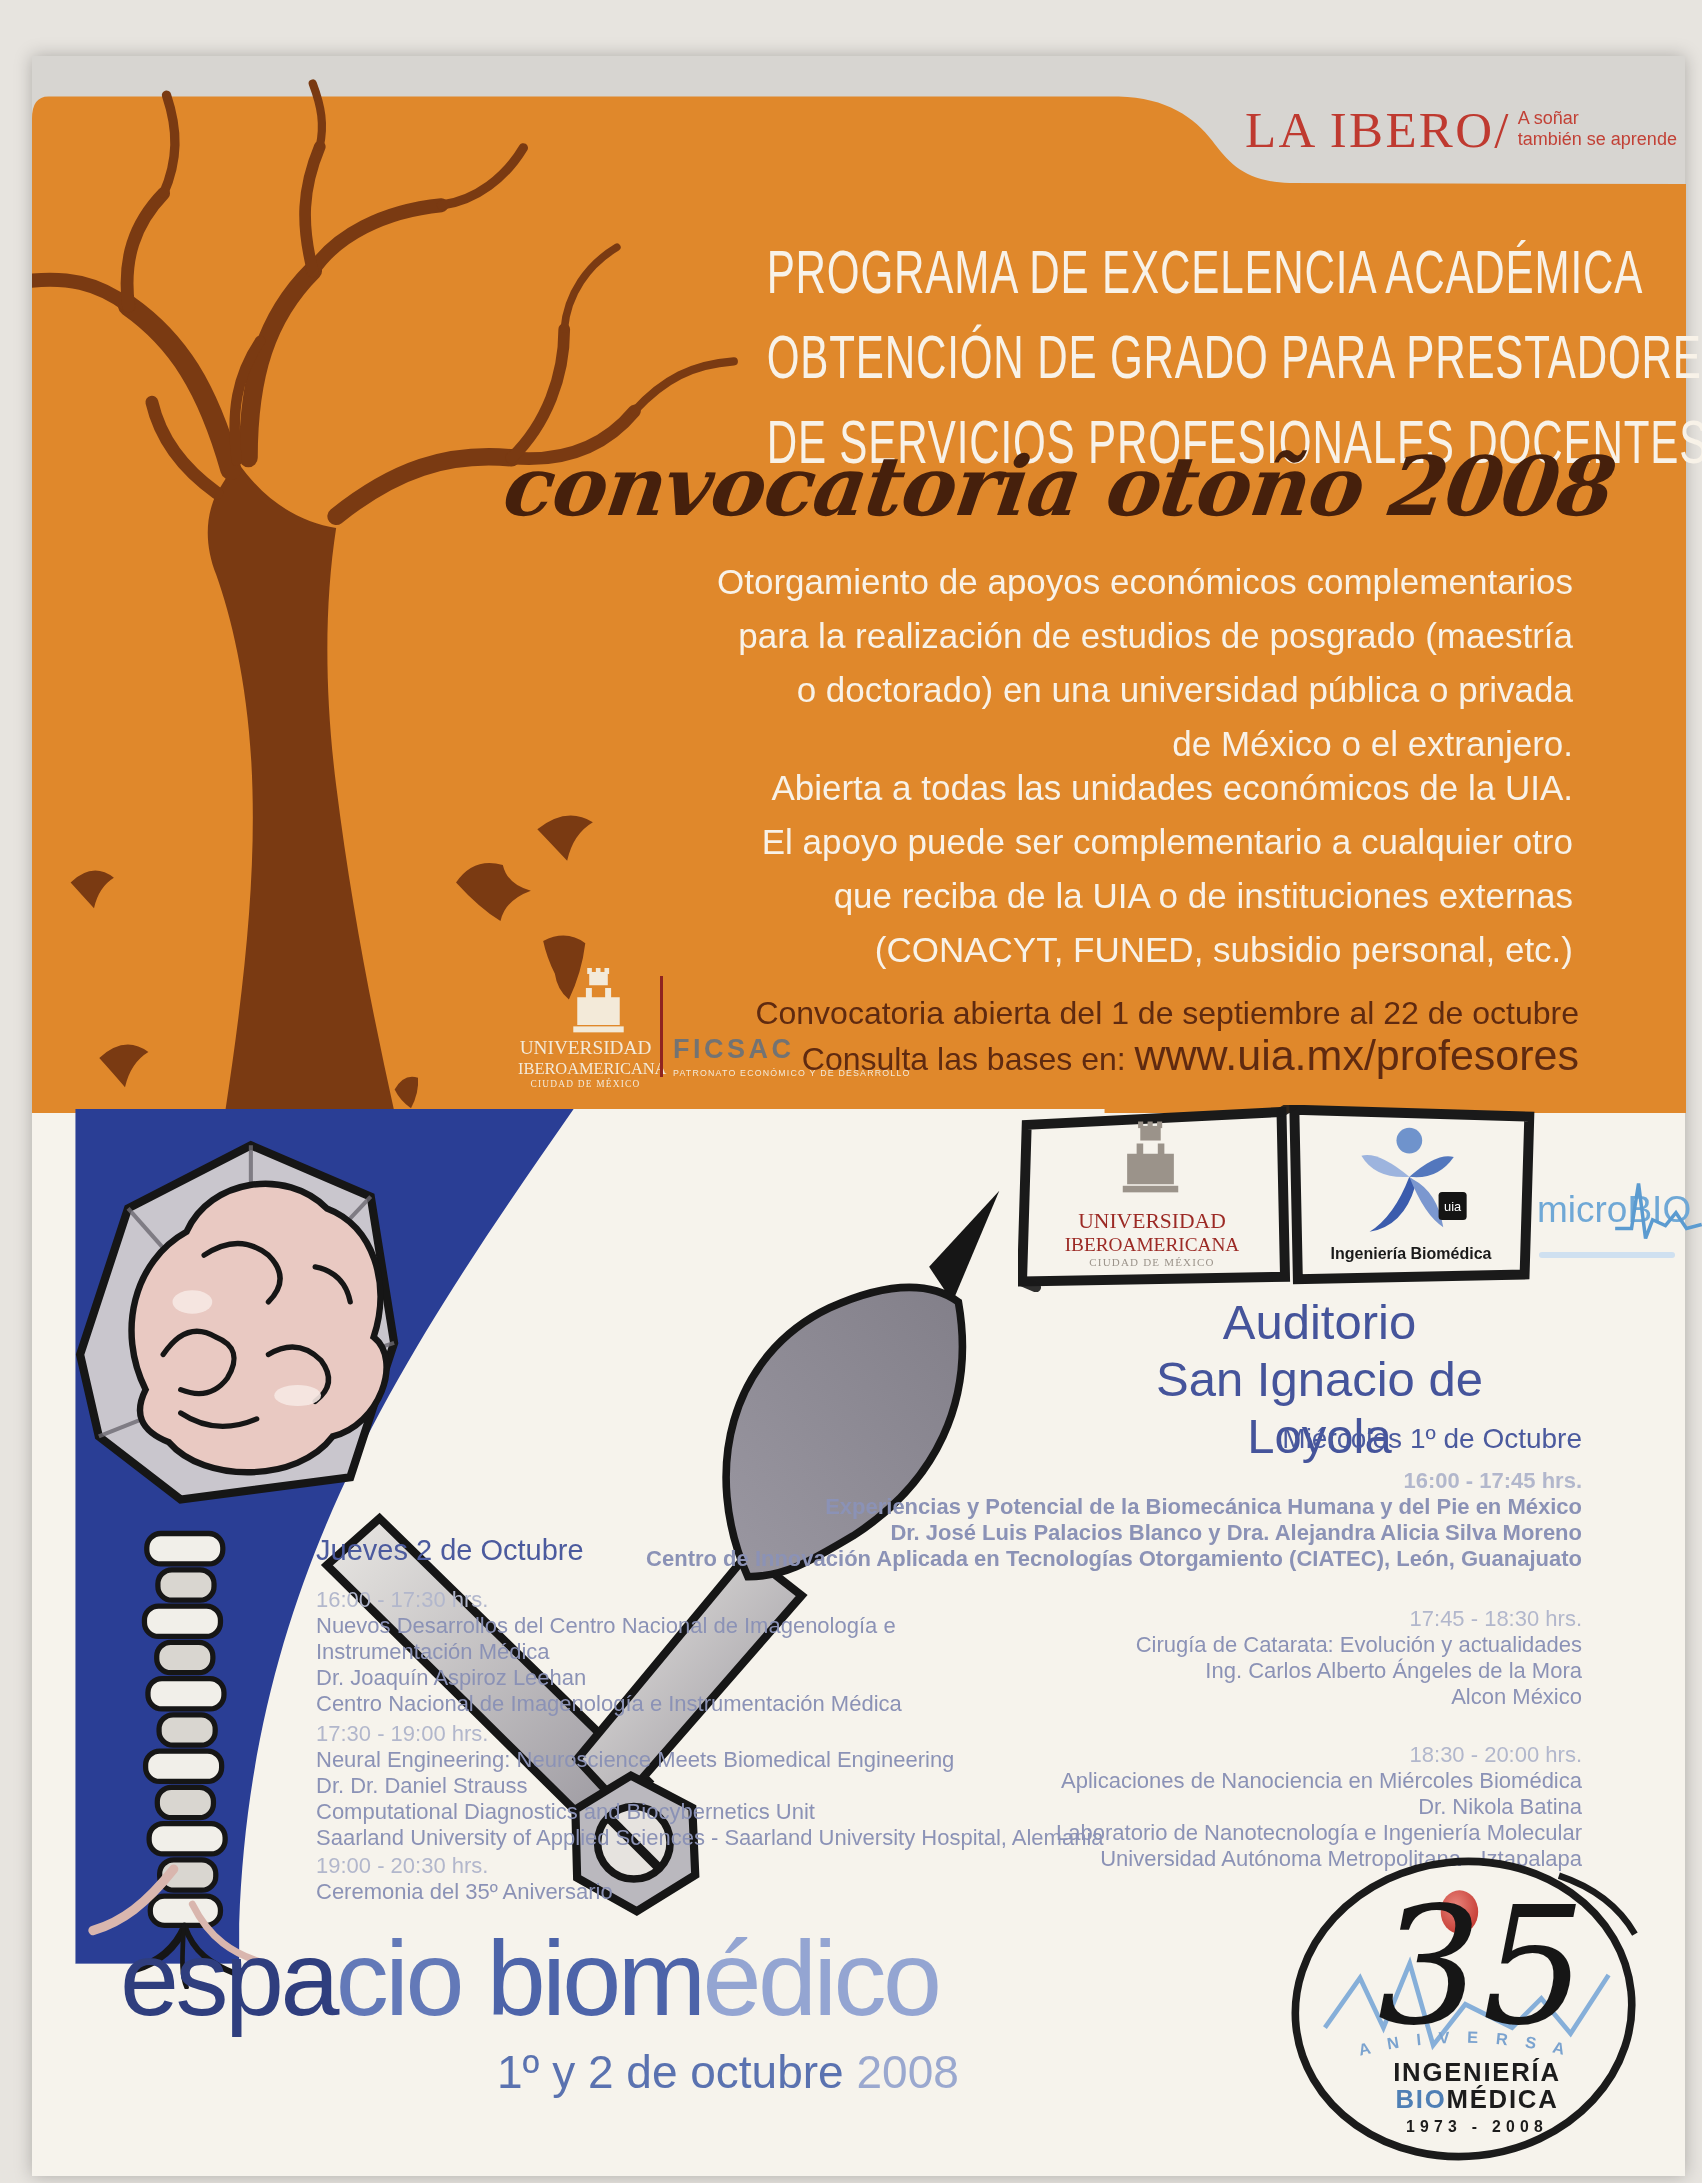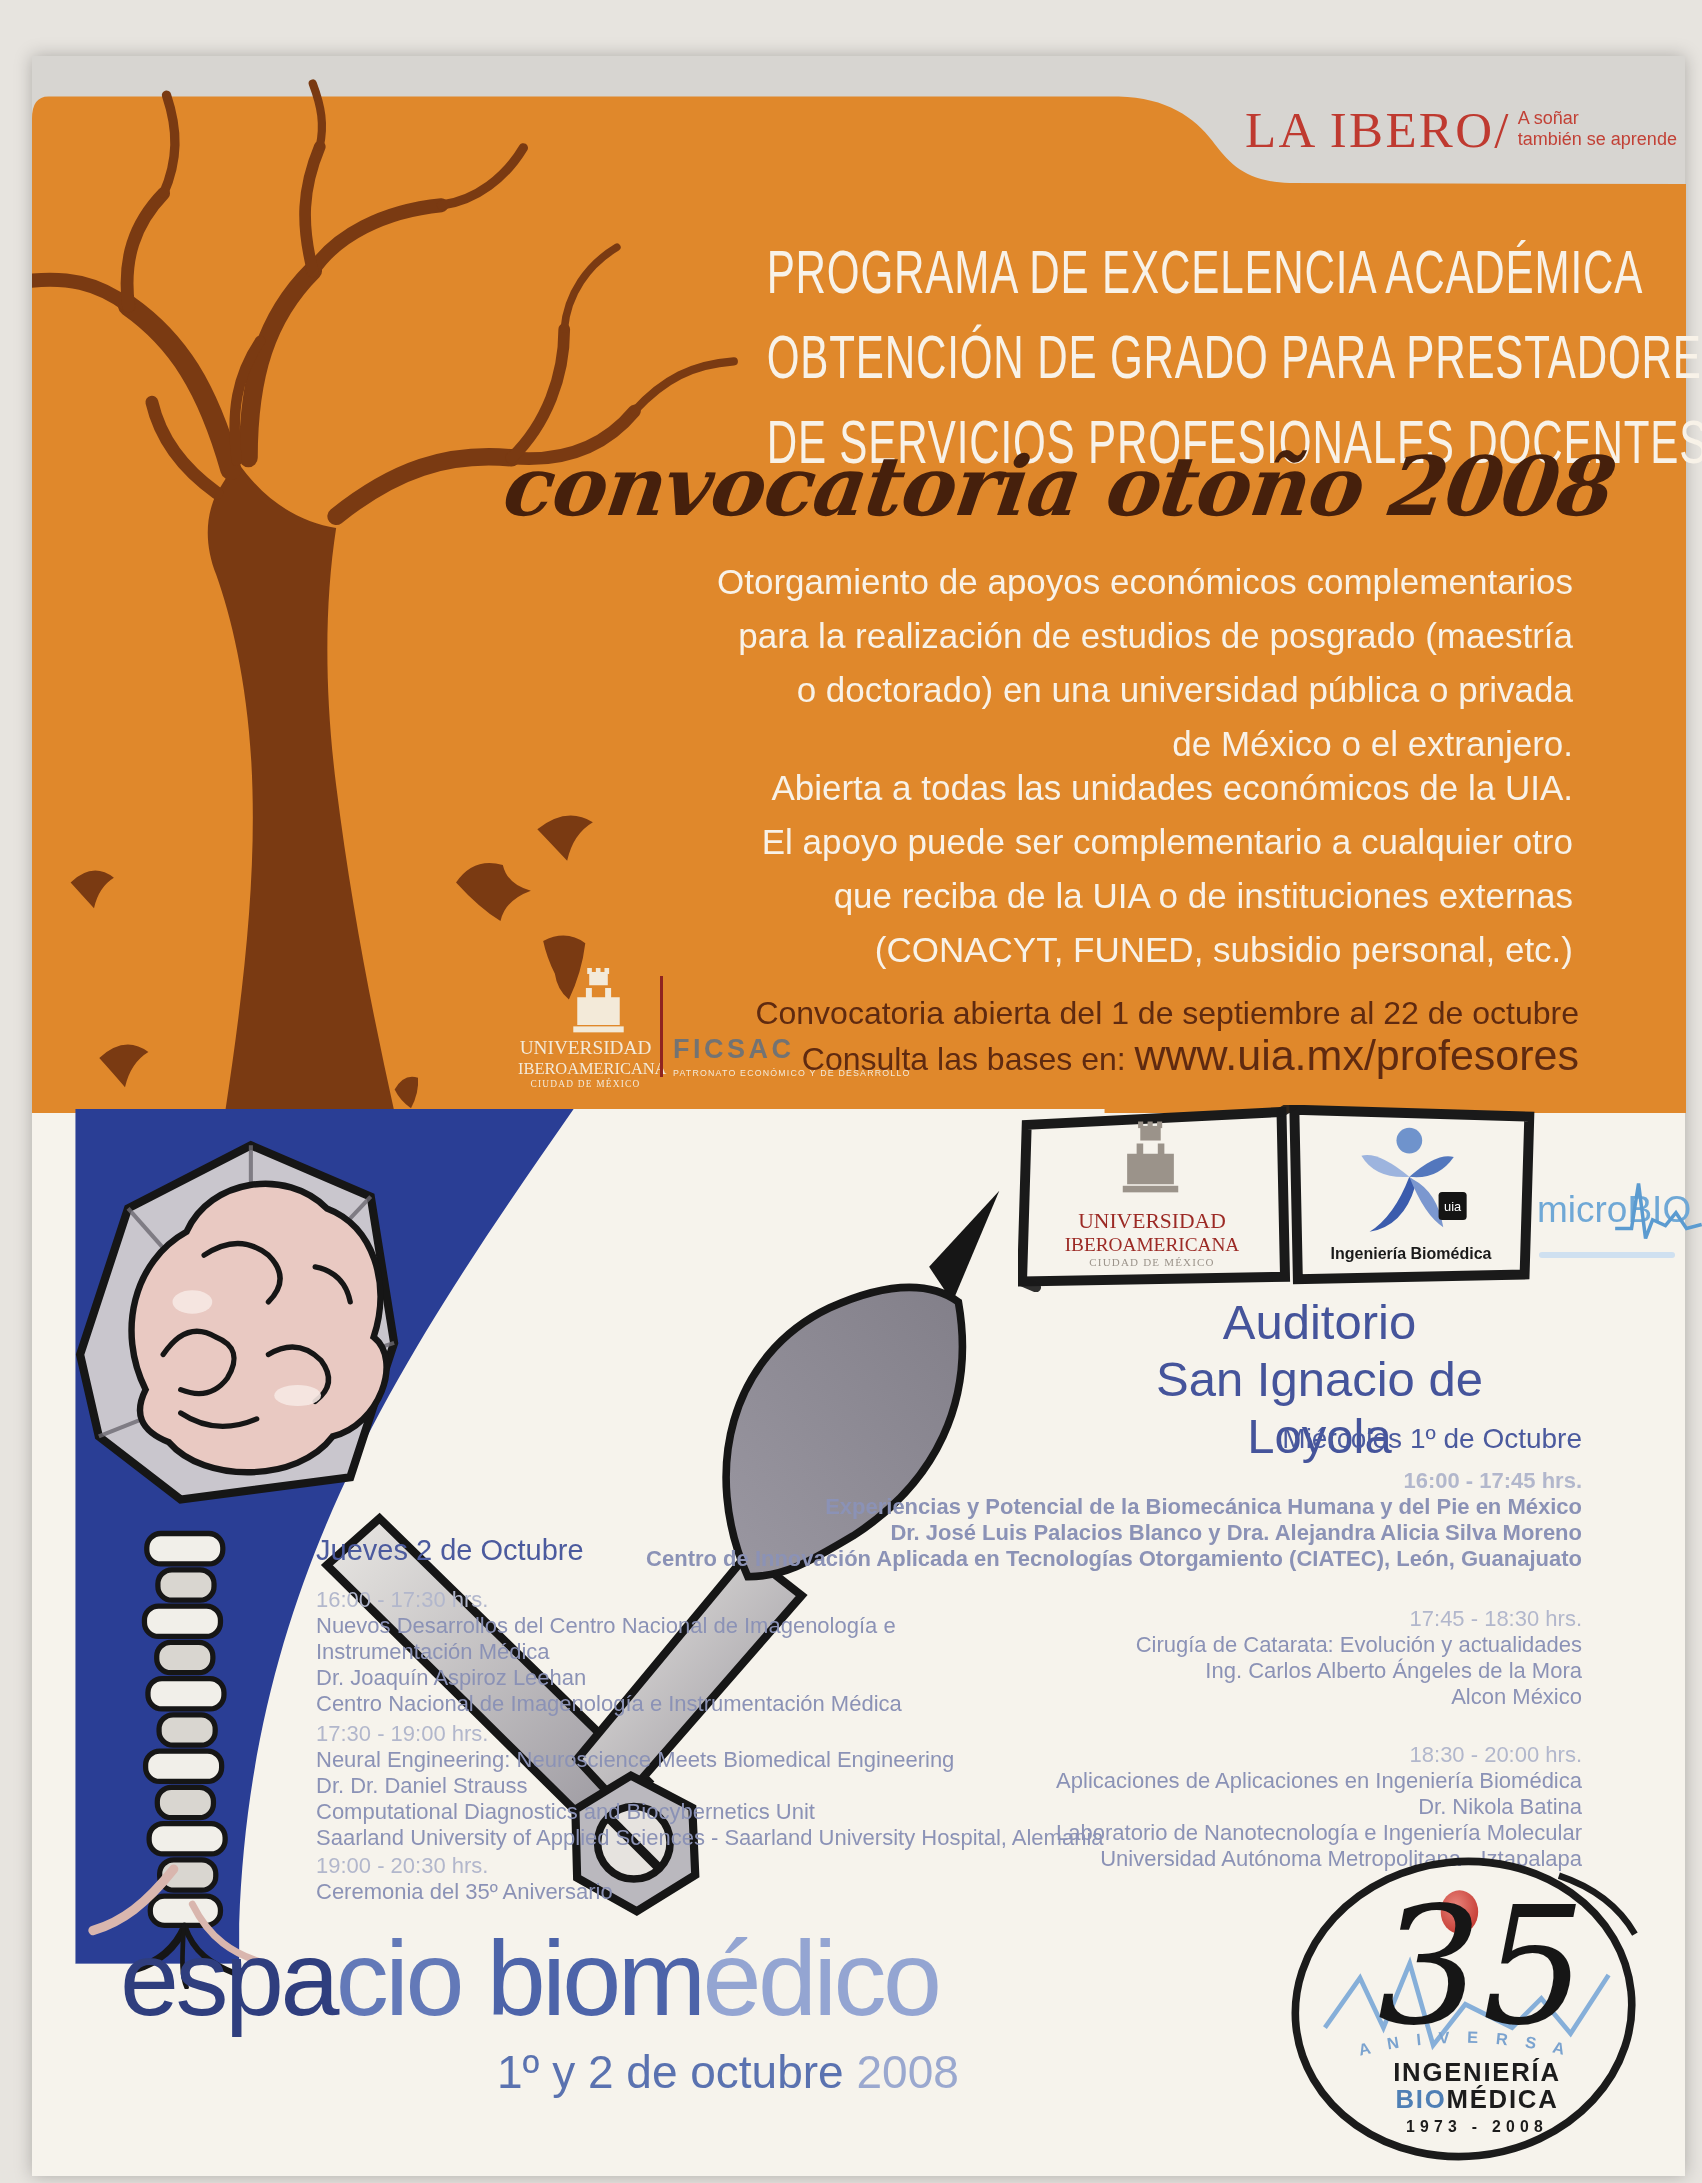--- a/index.html
+++ b/index.html
@@ -243,21 +243,21 @@
   <div>Centro de Innovación Aplicada en Tecnologías Otorgamiento (CIATEC), León, Guanajuato</div>
 </div>
 <div class="abs sched right-col" style="right:120px;top:1606px;">
   <div class="time">17:45 - 18:30 hrs.</div>
   <div>Cirugía de Catarata: Evolución y actualidades</div>
   <div>Ing. Carlos Alberto Ángeles de la Mora</div>
   <div>Alcon México</div>
 </div>
 <div class="abs sched right-col" style="right:120px;top:1742px;">
   <div class="time">18:30 - 20:00 hrs.</div>
-  <div>Aplicaciones de Aplicaciones en Ingeniería Biomédica</div>
+  <div>Aplicaciones de Nanociencia en Miércoles Biomédica</div>
   <div>Dr. Nikola Batina</div>
   <div>Laboratorio de Nanotecnología e Ingeniería Molecular</div>
   <div>Universidad Autónoma Metropolitana - Iztapalapa</div>
 </div>
 
 <div class="abs day-title" style="left:316px;top:1534px;">Jueves 2 de Octubre</div>
 <div class="abs sched" style="left:316px;top:1587px;">
   <div class="time">16:00 - 17:30 hrs.</div>
   <div>Nuevos Desarrollos del Centro Nacional de Imagenología e</div>
   <div>Instrumentación Médica</div>

